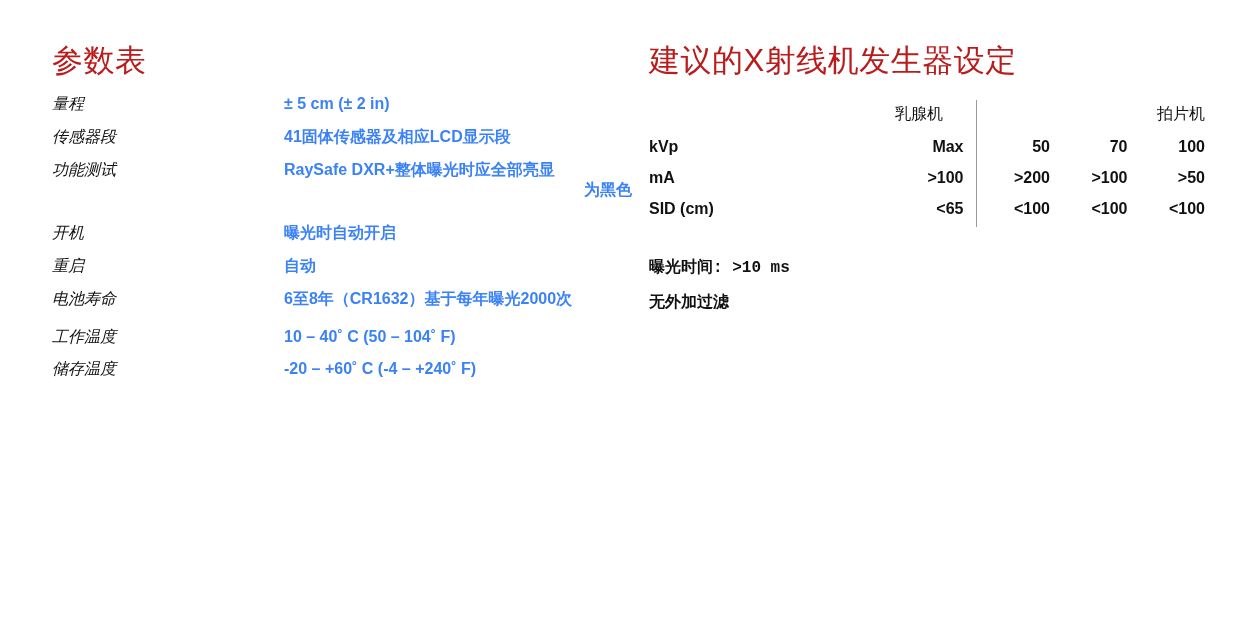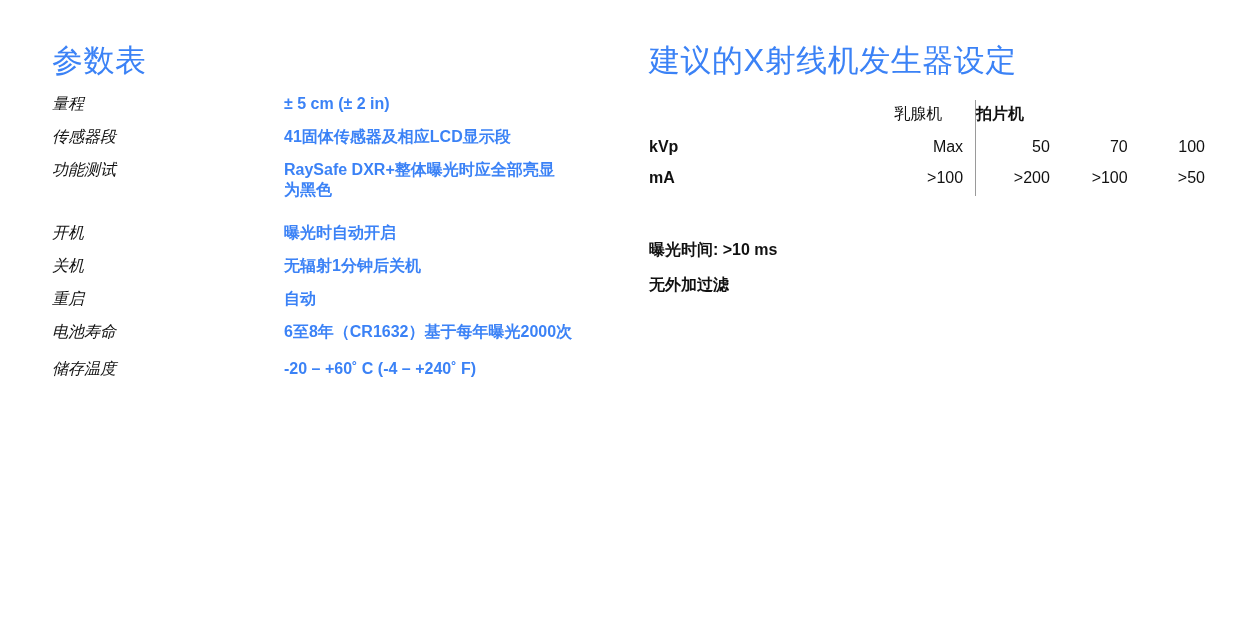--- a/index.html
+++ b/index.html
@@ -31,21 +31,21 @@
   .right-col {
     position: absolute;
     left: 649px;
     top: 44px;
     width: 560px;
   }
 
   .section-title {
     font-size: 31px;
     font-weight: 400;
-    color: #3b82f6;
+    color: #b91c1c;
     letter-spacing: 0.5px;
     margin: 0 0 16px 0;
     line-height: 1.1;
   }
 
   .spec-table {
     border-collapse: collapse;
     width: 100%;
   }
   .spec-table td {
@@ -67,30 +67,31 @@
   }
   .spec-table tr.gap td {
     padding-bottom: 22px;
   }
   .spec-table tr.gap-sm td {
     padding-bottom: 17px;
     margin-left: 8px;
   }
   .value .line2 {
     display: block;
+    text-align: right;
   }
 
   
   .gen-table {
     border-collapse: collapse;
     margin-top: 22px;
   }
   .gen-table td, .gen-table th {
     font-size: 16px;
-    font-weight: normal;
+    font-weight: bold;
     color: #111;
     padding: 4px 0 9px 0;
     text-align: right;
     white-space: nowrap;
   }
   .gen-table td.rowhead, .gen-table th.rowhead {
     text-align: left;
     font-weight: bold;
     width: 236px;
   }
@@ -103,25 +104,26 @@
     padding-right: 4px;
   }
   .gen-table .sep {
     border-right: 1px solid #9a9a9a;
   }
   .gen-table thead th.grp-mammo {
     font-weight: 400;
     text-align: center;
   }
   .gen-table thead th.grp-rad {
-    font-weight: 700;
-    text-align: left;
+    font-weight: 400;
+    text-align: right;
   }
   .notes {
-    margin-top: 44px;
+    margin-top: 30px;
+    font-family: Liberation Mono, monospace;
   }
   .notes p {
     margin: 0 0 14px 0;
     font-size: 16px;
     font-weight: bold;
     color: #111;
   }
 </style>
 </head>
 <body>
@@ -146,30 +148,30 @@
           <td class="value">
             <span>RaySafe DXR+整体曝光时应全部亮显</span>
             <span class="line2">为黑色</span>
           </td>
         </tr>
         <tr>
           <td class="label">开机</td>
           <td class="value">曝光时自动开启</td>
         </tr>
         <tr>
-          <td class="label">关机</td>
-          <td class="value">无辐射1分钟后关机</td>
-        </tr>
-        <tr>
           <td class="label">重启</td>
           <td class="value">自动</td>
         </tr>
         <tr class="gap-sm">
           <td class="label">电池寿命</td>
           <td class="value">6至8年（CR1632）基于每年曝光2000次</td>
+        </tr>
+        <tr>
+          <td class="label">工作温度</td>
+          <td class="value">10 – 40˚ C (50 – 104˚ F)</td>
         </tr>
         <tr>
           <td class="label">储存温度</td>
           <td class="value">-20 – +60˚ C (-4 – +240˚ F)</td>
         </tr>
       </tbody>
     </table>
   </div>
 
   <div class="right-col">
@@ -191,20 +193,27 @@
           <td class="c-rad">70</td>
           <td class="c-rad">100</td>
         </tr>
         <tr>
           <td class="rowhead">mA</td>
           <td class="c-mammo sep">&gt;100</td>
           <td class="c-rad">&gt;200</td>
           <td class="c-rad">&gt;100</td>
           <td class="c-rad">&gt;50</td>
         </tr>
+        <tr>
+          <td class="rowhead">SID (cm)</td>
+          <td class="c-mammo sep">&lt;65</td>
+          <td class="c-rad">&lt;100</td>
+          <td class="c-rad">&lt;100</td>
+          <td class="c-rad">&lt;100</td>
+        </tr>
       </tbody>
     </table>
 
     <div class="notes">
       <p>曝光时间: &gt;10 ms</p>
       <p>无外加过滤</p>
     </div>
   </div>
 
 </div>

